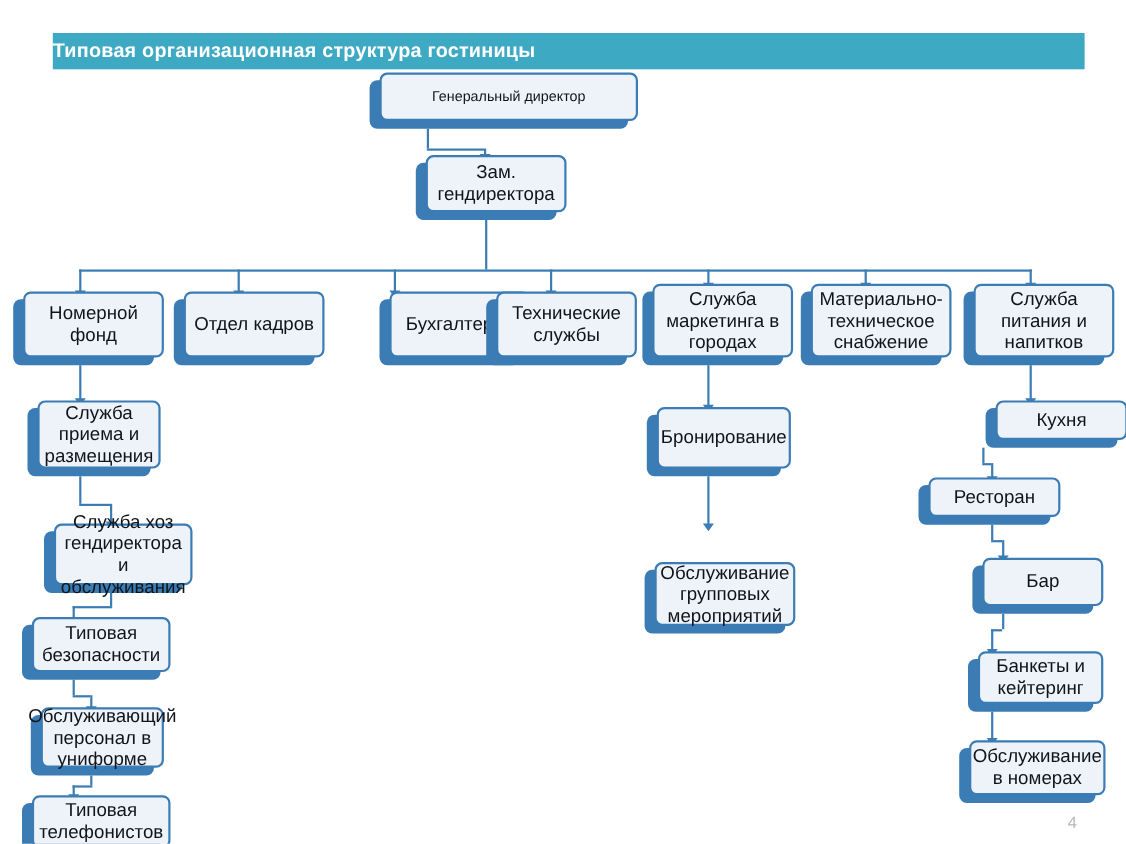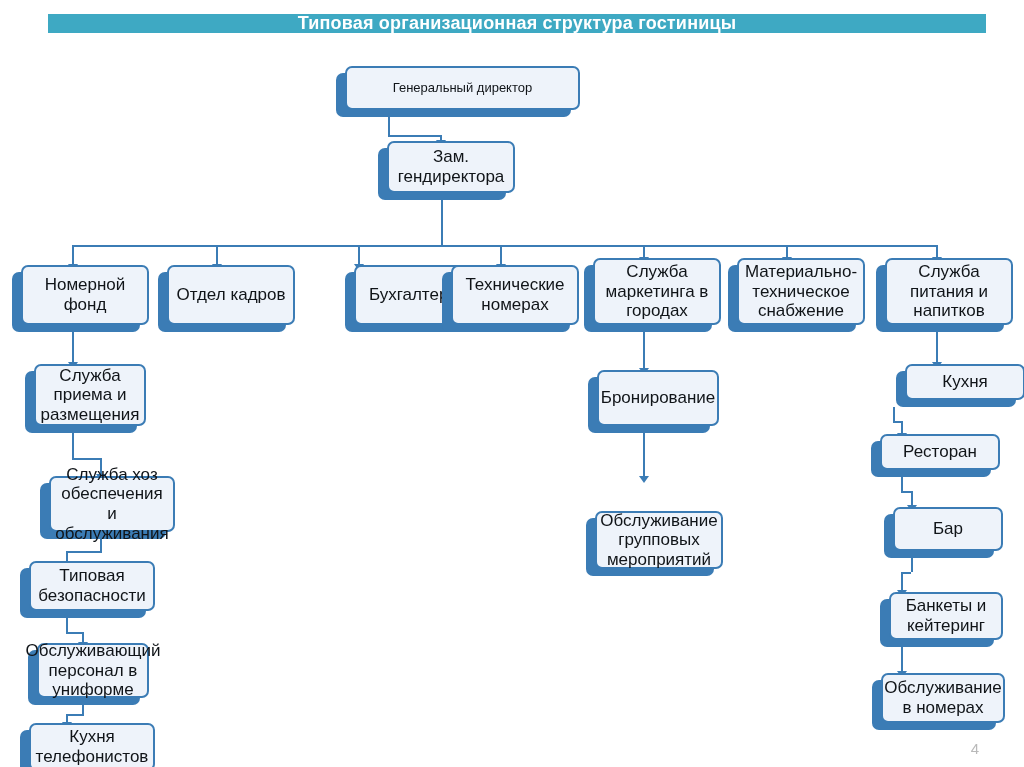--- a/index.html
+++ b/index.html
@@ -1,22 +1,22 @@
 <!DOCTYPE html>
 <html><head>
 <meta charset="utf-8">
 <style>
   html,body{margin:0;padding:0;background:#ffffff;}
   body{width:1024px;height:767px;position:relative;overflow:hidden;
        font-family:"Liberation Sans", sans-serif;}
 
   
   .title-bar{
-    position:absolute;left:48px;top:14px;width:938px;height:19px;
-    background:#3ea9c3;display:flex;align-items:center;justify-content:center;
+    position:absolute;left:48px;top:30px;width:938px;height:33px;
+    background:#3ea9c3;display:flex;align-items:center;
   }
   .title-bar .title-text{
     color:#ffffff;font-size:18px;font-weight:700;letter-spacing:.2px;
   }
 
   
   .node{position:absolute;box-sizing:border-box;}
   .node .shadow{
     position:absolute;left:0;top:0;width:100%;height:100%;
     background:#3b7cb5;border-radius:7px;
@@ -110,21 +110,21 @@
 <div class="node" style="left:300px;top:272px;width:128px;height:60px;margin-left:45px;">
   <div class="shadow"></div>
   <div class="box">
     <span>Бухгалтерия</span>
   </div>
 </div>
 
 <div class="node" style="left:442px;top:272px;width:128px;height:60px;">
   <div class="shadow"></div>
   <div class="box">
-    <span>Технические номерах</span>
+    <span>Технические службы</span>
   </div>
 </div>
 
 <div class="node" style="left:584px;top:265px;width:128px;height:67px;">
   <div class="shadow"></div>
   <div class="box">
     <span>Служба маркетинга в городах</span>
   </div>
 </div>
 
@@ -153,21 +153,21 @@
 </div>
 
 <div class="ln v" style="left:72px;top:433px;height:25px;"></div>
 <div class="ln h" style="left:72px;top:458px;width:28px;"></div>
 <div class="ln v" style="left:100px;top:458px;height:18px;"></div>
 <div class="arrow" style="left:96px;top:474px;"></div>
 
 <div class="node" style="left:40px;top:483px;width:126px;height:56px;">
   <div class="shadow"></div>
   <div class="box">
-    <span>Служба хоз обеспечения и обслуживания</span>
+    <span>Служба хоз гендиректора и обслуживания</span>
   </div>
 </div>
 
 <div class="ln v" style="left:100px;top:539px;height:12px;"></div>
 <div class="ln h" style="left:66px;top:551px;width:36px;"></div>
 <div class="ln v" style="left:66px;top:551px;height:12px;"></div>
 <div class="arrow" style="left:62px;top:561px;"></div>
 
 <div class="node" style="left:20px;top:568px;width:126px;height:50px;">
   <div class="shadow"></div>
@@ -189,21 +189,21 @@
 </div>
 
 <div class="ln v" style="left:82px;top:705px;height:9px;"></div>
 <div class="ln h" style="left:66px;top:714px;width:18px;"></div>
 <div class="ln v" style="left:66px;top:714px;height:10px;"></div>
 <div class="arrow" style="left:62px;top:722px;"></div>
 
 <div class="node" style="left:20px;top:730px;width:126px;height:48px;">
   <div class="shadow"></div>
   <div class="box">
-    <span>Кухня телефонистов</span>
+    <span>Типовая телефонистов</span>
   </div>
 </div>
 
 <div class="ln v" style="left:643px;top:332px;height:38px;"></div>
 <div class="arrow" style="left:639px;top:368px;"></div>
 
 <div class="node" style="left:588px;top:377px;width:122px;height:56px;text-decoration:underline;">
   <div class="shadow"></div>
   <div class="box">
     <span>Бронирование</span>
@@ -228,21 +228,21 @@
   <div class="box">
     <span>Кухня</span>
   </div>
 </div>
 
 <div class="ln v" style="left:893px;top:407px;height:14px;"></div>
 <div class="ln h" style="left:893px;top:421px;width:8px;"></div>
 <div class="ln v" style="left:901px;top:421px;height:14px;"></div>
 <div class="arrow" style="left:897px;top:433px;"></div>
 
-<div class="node" style="left:871px;top:441px;width:120px;height:36px;">
+<div class="node" style="left:835px;top:441px;width:120px;height:36px;">
   <div class="shadow"></div>
   <div class="box">
     <span>Ресторан</span>
   </div>
 </div>
 
 <div class="ln v" style="left:901px;top:477px;height:14px;"></div>
 <div class="ln h" style="left:901px;top:491px;width:10px;"></div>
 <div class="ln v" style="left:911px;top:491px;height:16px;"></div>
 <div class="arrow" style="left:907px;top:505px;"></div>

